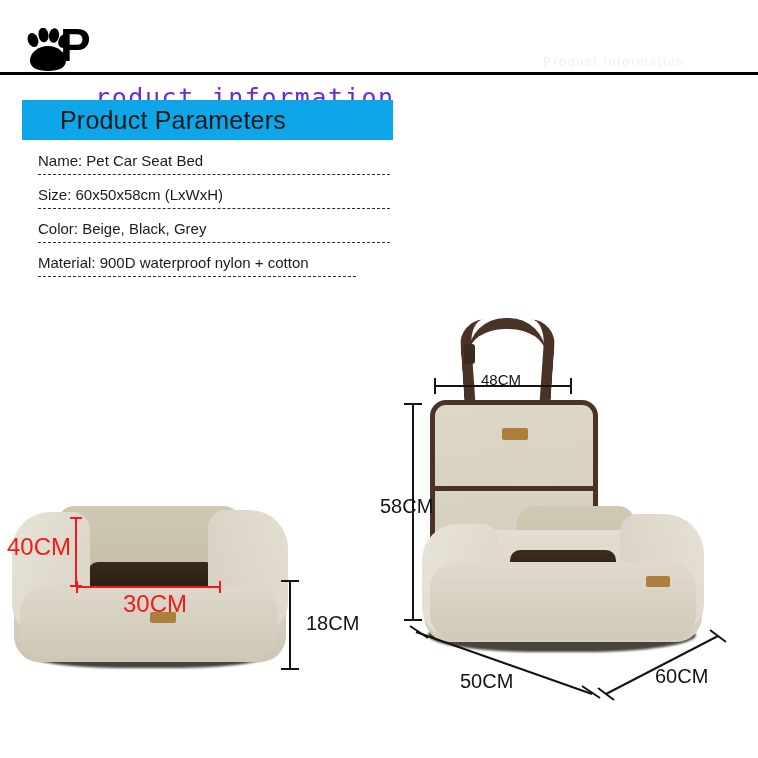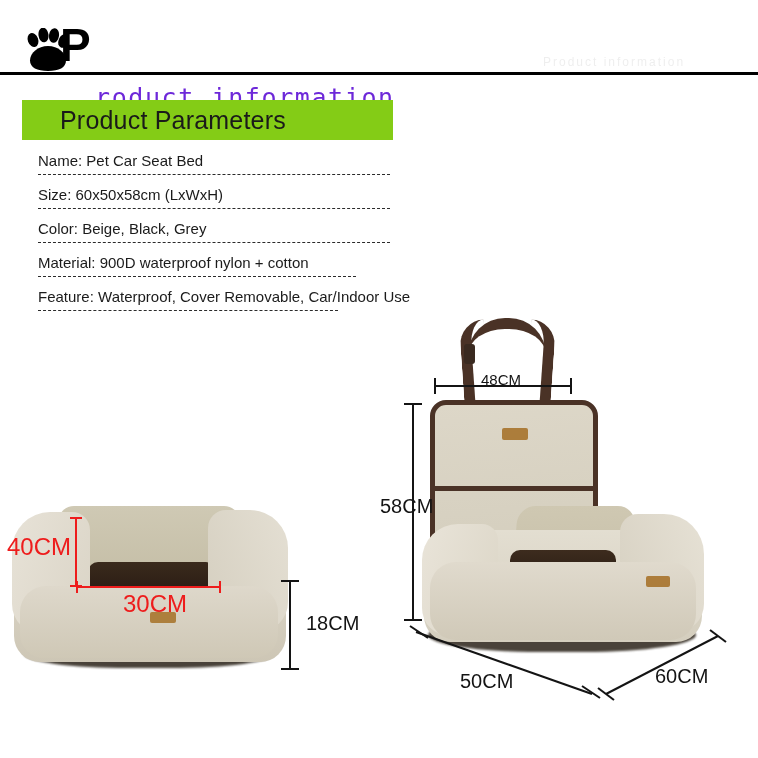--- a/index.html
+++ b/index.html
@@ -208,44 +208,40 @@
         <path d="M23 18 C33 18 41 25 41 32.5 C41 39.5 34 43 23 43 C12 43 5 39.5 5 32.5 C5 25 13 18 23 18 Z" fill="#000"></path>
       </svg>
     </div>
 
     <div id="bigP">P</div>
     <div id="headline">roduct information</div>
     <div id="ghost">Product information</div>
     <div id="headrule"></div>
   </div>
 
-  <div id="paramBanner" style="background: #84cc16;">
+  <div id="paramBanner" style="background: #0ea5e9;">
     <span id="paramBannerText">Product Parameters</span>
   </div>
 
   <div id="specList">
     <div class="spec-row">
       <div class="spec-text">Name: Pet Car Seat Bed</div>
       <div class="spec-rule"></div>
     </div>
     <div class="spec-row">
       <div class="spec-text">Size: 60x50x58cm (LxWxH)</div>
       <div class="spec-rule"></div>
     </div>
     <div class="spec-row">
       <div class="spec-text">Color: Beige, Black, Grey</div>
       <div class="spec-rule"></div>
     </div>
     <div class="spec-row">
       <div class="spec-text">Material: 900D waterproof nylon + cotton</div>
       <div class="spec-rule" style="width:318px"></div>
-    </div>
-    <div class="spec-row">
-      <div class="spec-text">Feature: Waterproof, Cover Removable, Car/Indoor Use</div>
-      <div class="spec-rule" style="width:300px"></div>
     </div>
   </div>
 
   <div id="bedLeft">
     <div id="bedL_shadow"></div>
     <div id="bedL_body" class="quilt"></div>
     <div id="bedL_backwall" class="quilt"></div>
     <div id="bedL_inner"></div>
     <div id="bedL_leftwall" class="quilt"></div>
     <div id="bedL_rightwall" class="quilt"></div>

